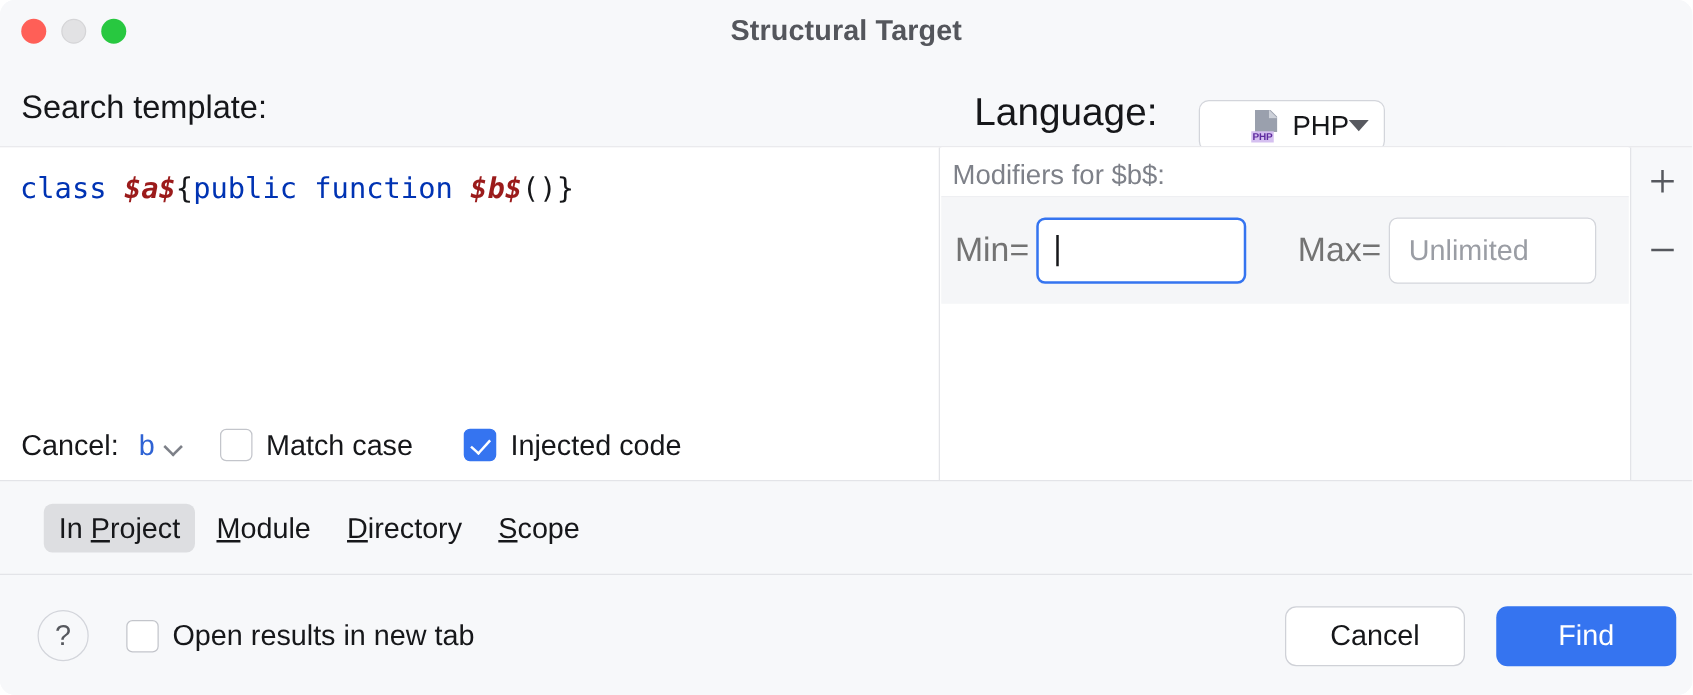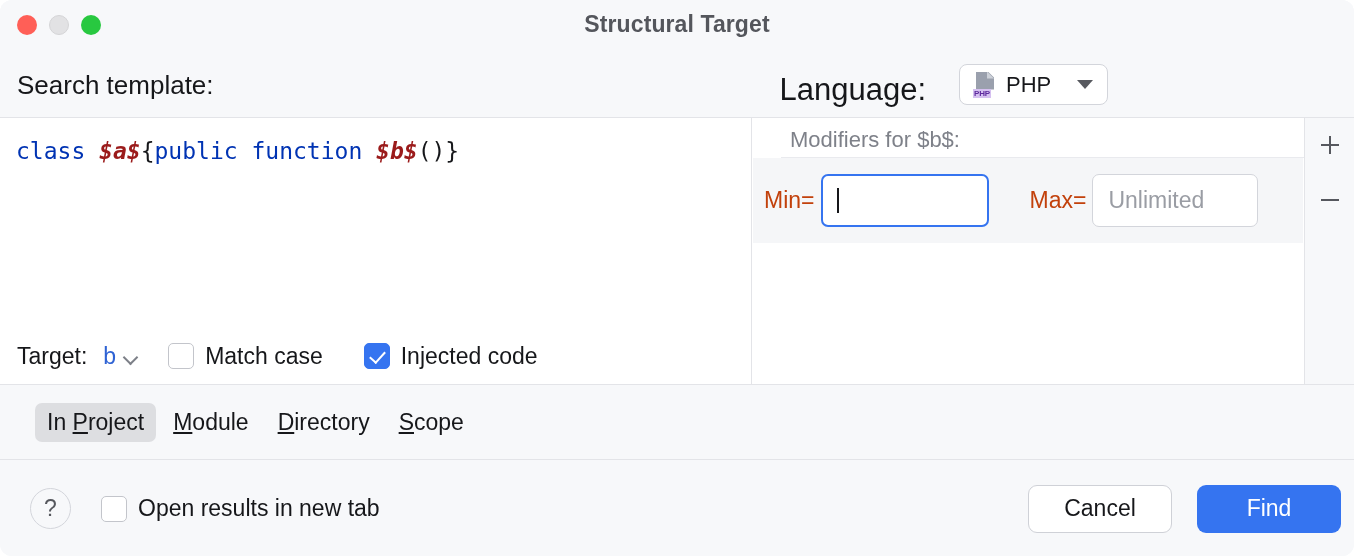--- a/index.html
+++ b/index.html
@@ -68,29 +68,30 @@
   }
   .lang-label {
     position: absolute;
     right: 428px; top: 22px;
     font-size: 31px;
     color: #16171a;
     white-space: nowrap;
   }
   .lang-combo {
     position: absolute;
-    left: 959px; top: 14px;
+    left: 959px; top: 30px;
     width: 149px; height: 41px;
     background: #ffffff;
     border: 1px solid #d3d5db;
     border-radius: 8px;
     box-sizing: border-box;
     display: flex;
     align-items: center;
     cursor: default;
+    padding-left: 28px;
   }
   .php-icon {
     position: relative;
     margin-left: 13px;
     width: 24px; height: 26px;
     flex: none;
   }
   .php-page {
     position: absolute;
     left: 3px; top: 0;
@@ -258,39 +259,38 @@
     width: 550px; height: 266px;
     background: #ffffff;
   }
   .mod-header {
     position: absolute;
     left: 0; top: 0;
     width: 550px; height: 40px;
     background: #ffffff;
     border-bottom: 1px solid #e9eaee;
     box-sizing: border-box;
-    margin-left: 28px;
   }
   .mod-header-text {
     position: absolute;
     left: 9px; top: 9px;
     font-size: 22px;
     color: #7e8189;
   }
   .mod-row {
     position: absolute;
     left: 0; top: 40px;
     width: 550px; height: 85px;
     background: #f5f6f8;
     display: flex;
     align-items: center;
   }
   .mm-label {
-    font-size: 23px;
-    color: #c2410c;
+    font-size: 27px;
+    color: #737373;
   }
   .tfield {
     height: 53px;
     border-radius: 7px;
     box-sizing: border-box;
     background: #ffffff;
     display: flex;
     align-items: center;
   }
   .tfield.focused {
@@ -478,21 +478,21 @@
       </span>
     </div>
   </div>
 
   <div class="body-area">
 
     <div class="editor-pane">
       <div class="code-line"><span class="kw">class</span><span class="punc"> </span><span class="varred">$a$</span><span class="punc">{</span><span class="kw">public function</span><span class="punc"> </span><span class="varred">$b$</span><span class="punc">()}</span></div>
 
       <div class="target-row">
-        <span class="target-label">Target:</span>
+        <span class="target-label">Cancel:</span>
         <span class="target-combo">
           <span class="target-val">b</span>
           <span class="chev"></span>
         </span>
 
         <span class="cb-wrap" style="margin-left:30px;">
           <span class="cb off"></span>
           <span class="cb-label">Match case</span>
         </span>
 

